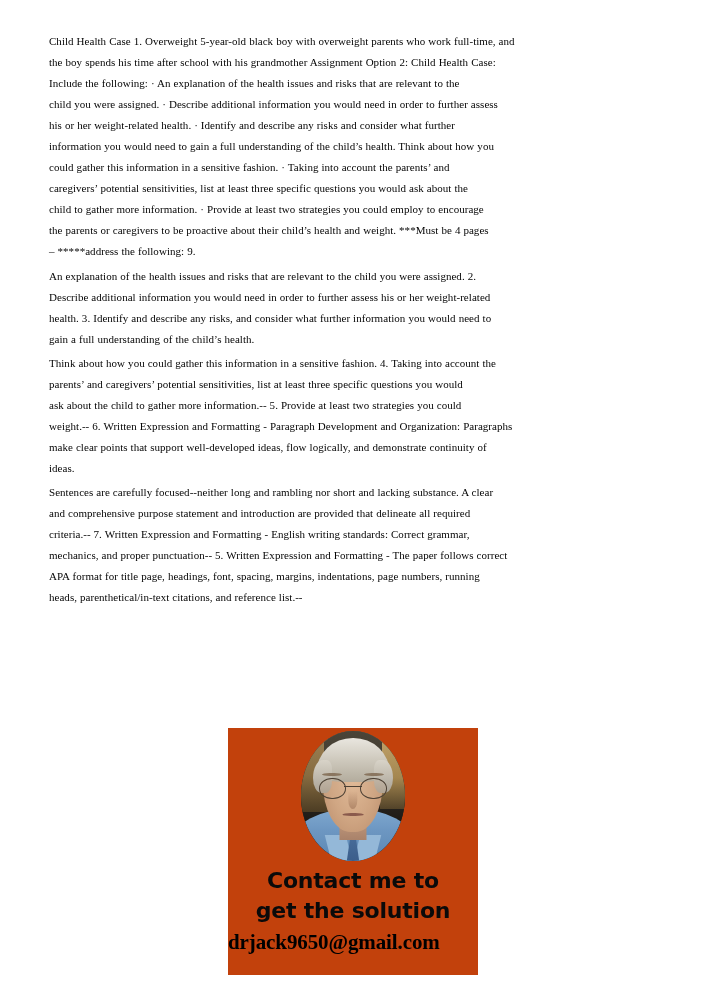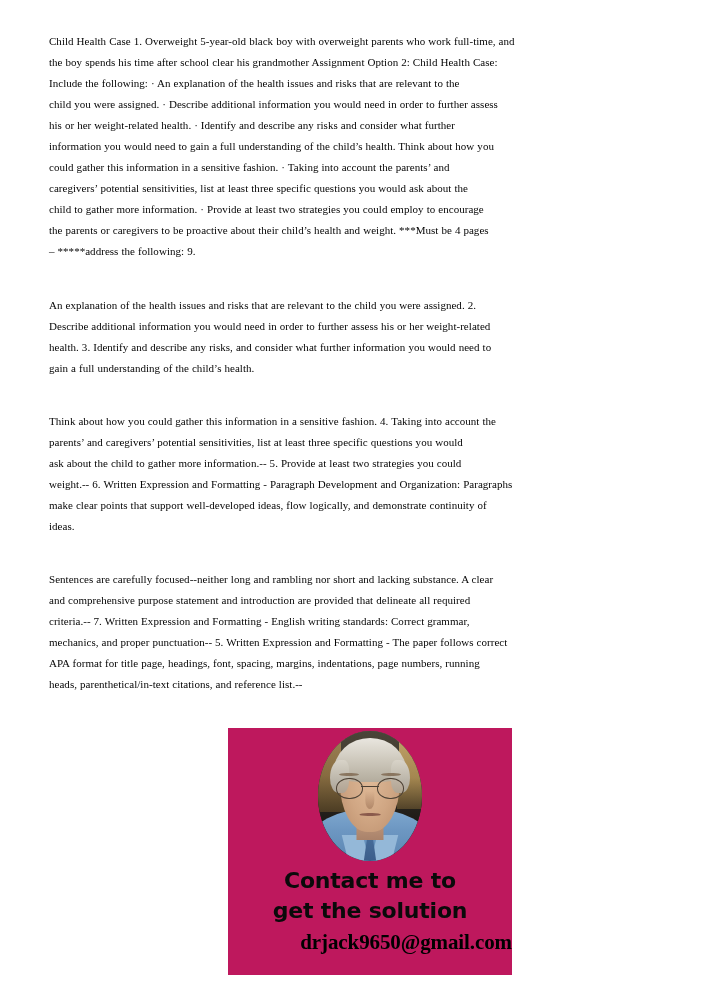--- a/index.html
+++ b/index.html
@@ -28,35 +28,35 @@
     font-family: "Liberation Serif", "DejaVu Serif", serif;
     font-size: 11px;
     line-height: 21.05px;
     margin: 0;
     text-align: left;
     color: #050505;
     letter-spacing: 0.003em;
     word-spacing: 0.02em;
   }
   .para + .para {
-    margin-top: 32px;
+    margin-top: 3px;
   }
   .para .ln {
     display: block;
     white-space: pre;
   }
 
   
   #banner {
     position: absolute;
     left: 228px;
     top: 728px;
-    width: 284px;
+    width: 250px;
     height: 247px;
-    background: #be185d;
+    background: #c2410c;
     overflow: hidden;
   }
 
   #portrait {
     position: absolute;
     left: 50%;
     transform: translateX(-50%);
     top: 3px;
     width: 104px;
     height: 130px;
@@ -173,36 +173,36 @@
     color: #0a0a0a;
     letter-spacing: -0.2px;
   }
   #line1 { top: 140px; }
   #line2 { top: 170px; }
 
   #email {
     position: absolute;
     left: 0; right: 0;
     top: 202px;
-    text-align: right;
+    text-align: left;
     font-family: "Liberation Serif", "DejaVu Serif", serif;
     font-weight: bold;
     font-size: 21px;
     color: #000000;
     letter-spacing: -0.1px;
   }
 </style>
 </head>
 <body>
 
 <div id="doc">
 
   <p class="para">
     <span class="ln">Child Health Case 1. Overweight 5-year-old black boy with overweight parents who work full-time, and</span>
-    <span class="ln">the boy spends his time after school clear his grandmother Assignment Option 2: Child Health Case:</span>
+    <span class="ln">the boy spends his time after school with his grandmother Assignment Option 2: Child Health Case:</span>
     <span class="ln">Include the following: · An explanation of the health issues and risks that are relevant to the</span>
     <span class="ln">child you were assigned. · Describe additional information you would need in order to further assess</span>
     <span class="ln">his or her weight-related health. · Identify and describe any risks and consider what further</span>
     <span class="ln">information you would need to gain a full understanding of the child’s health. Think about how you</span>
     <span class="ln">could gather this information in a sensitive fashion. · Taking into account the parents’ and</span>
     <span class="ln">caregivers’ potential sensitivities, list at least three specific questions you would ask about the</span>
     <span class="ln">child to gather more information. · Provide at least two strategies you could employ to encourage</span>
     <span class="ln">the parents or caregivers to be proactive about their child’s health and weight. ***Must be 4 pages</span>
     <span class="ln">– *****address the following: 9.</span>
   </p>

